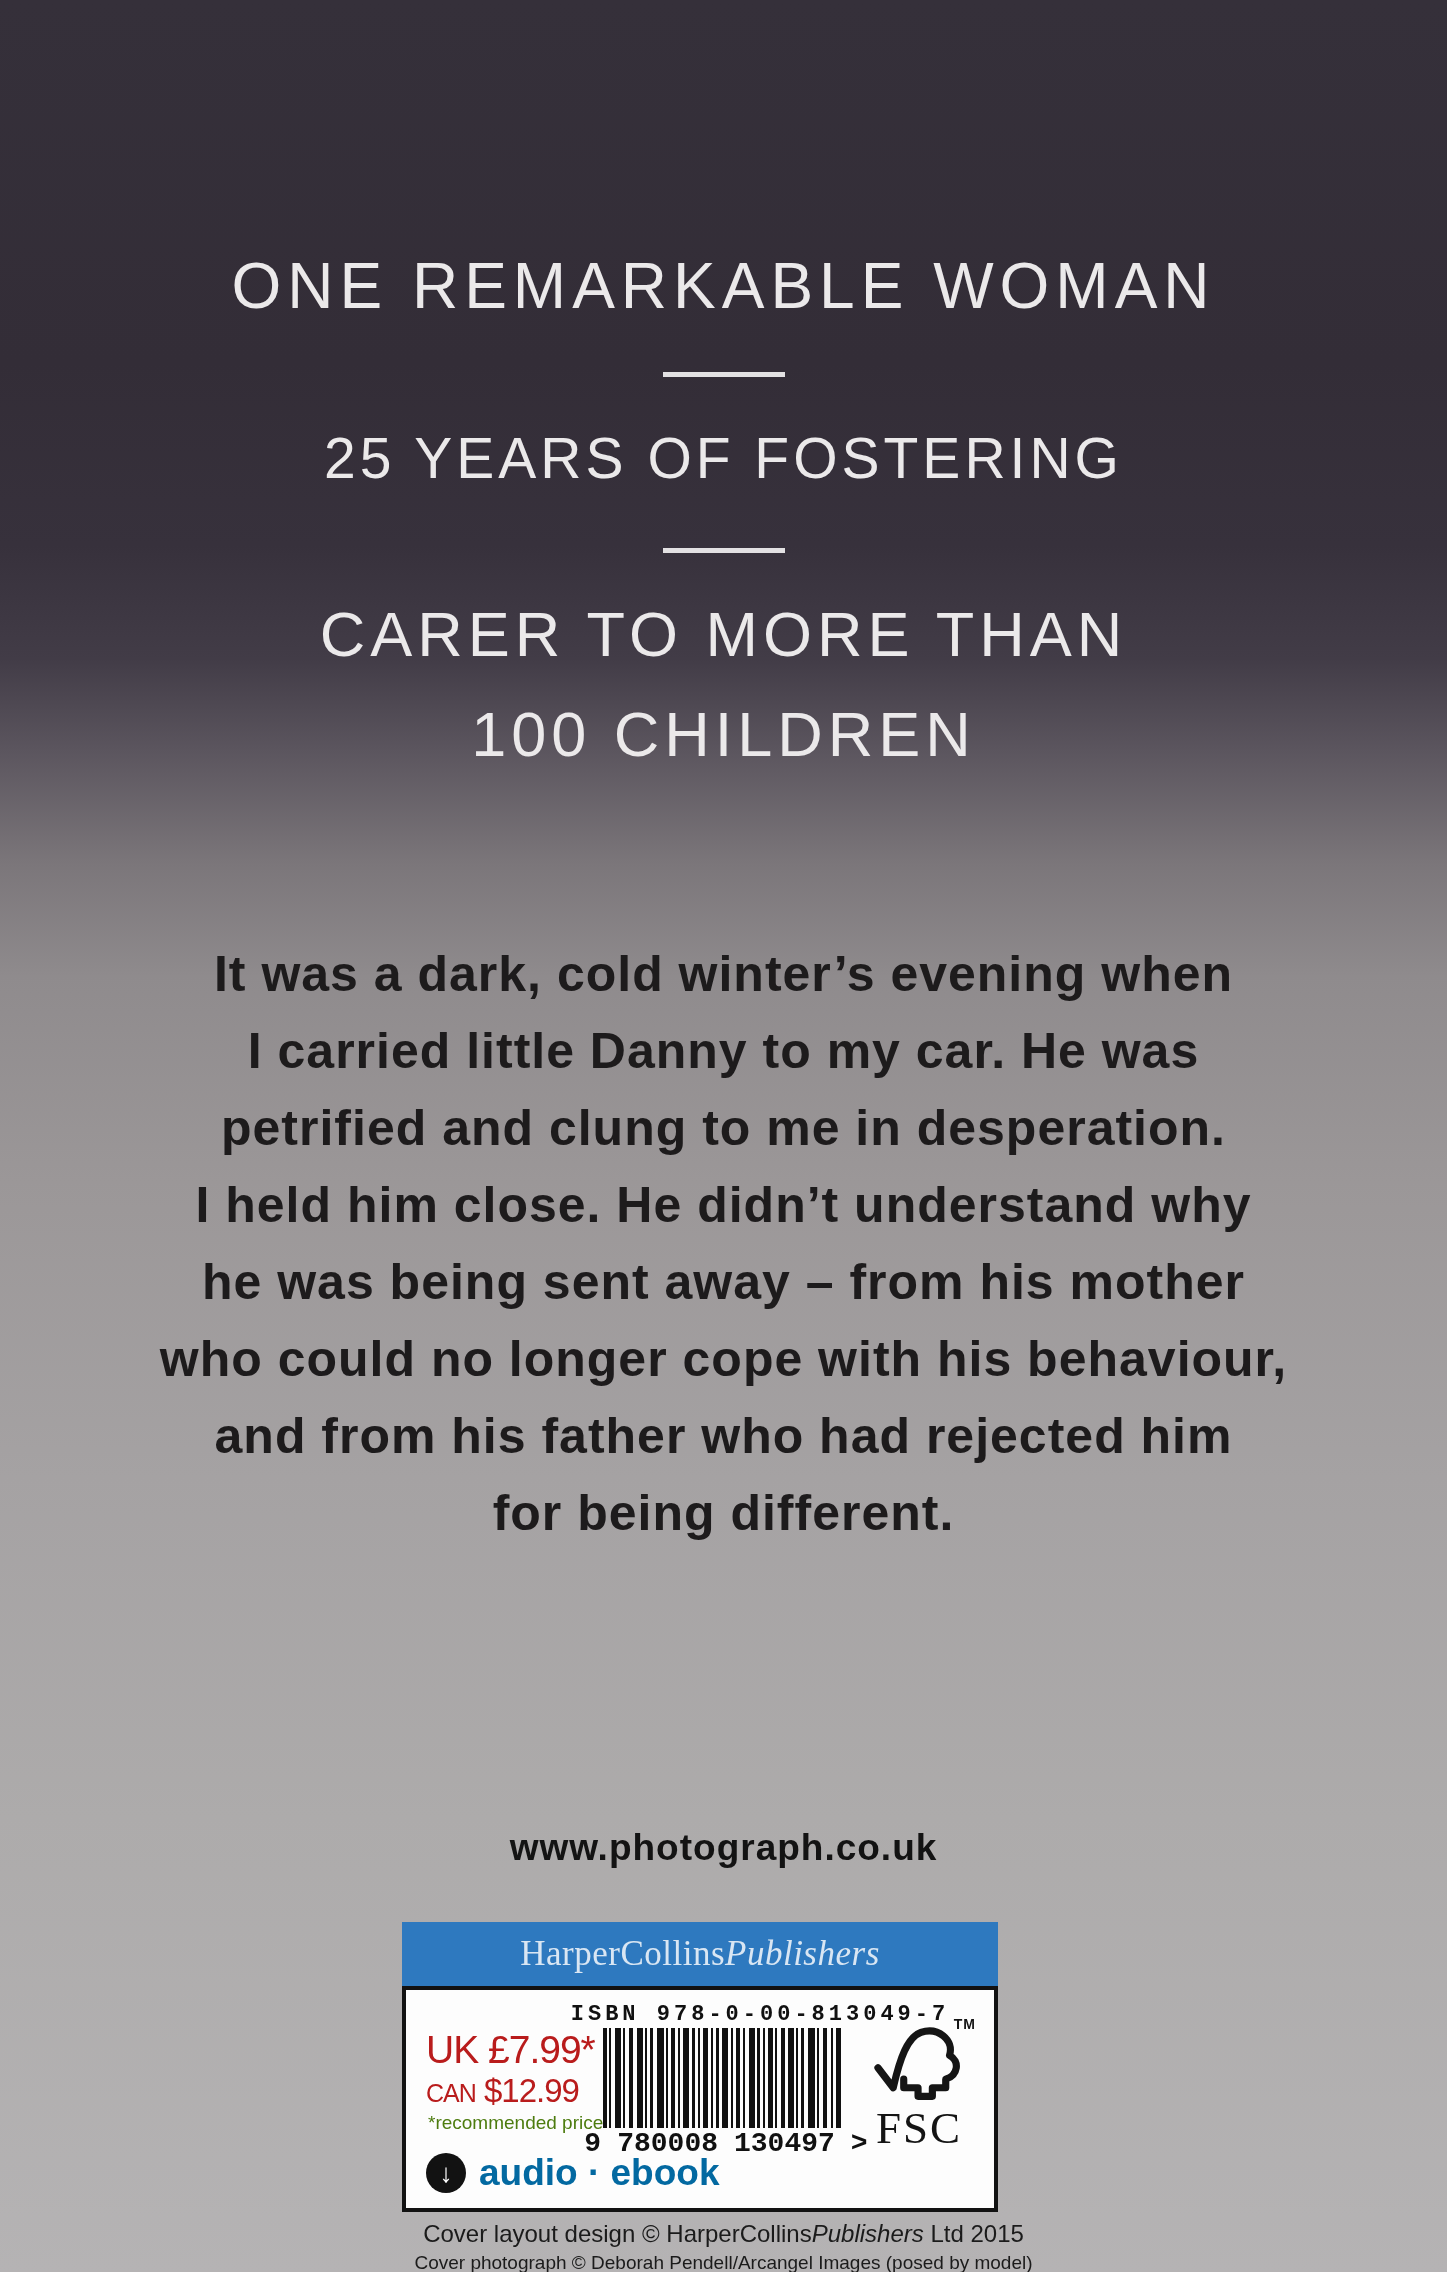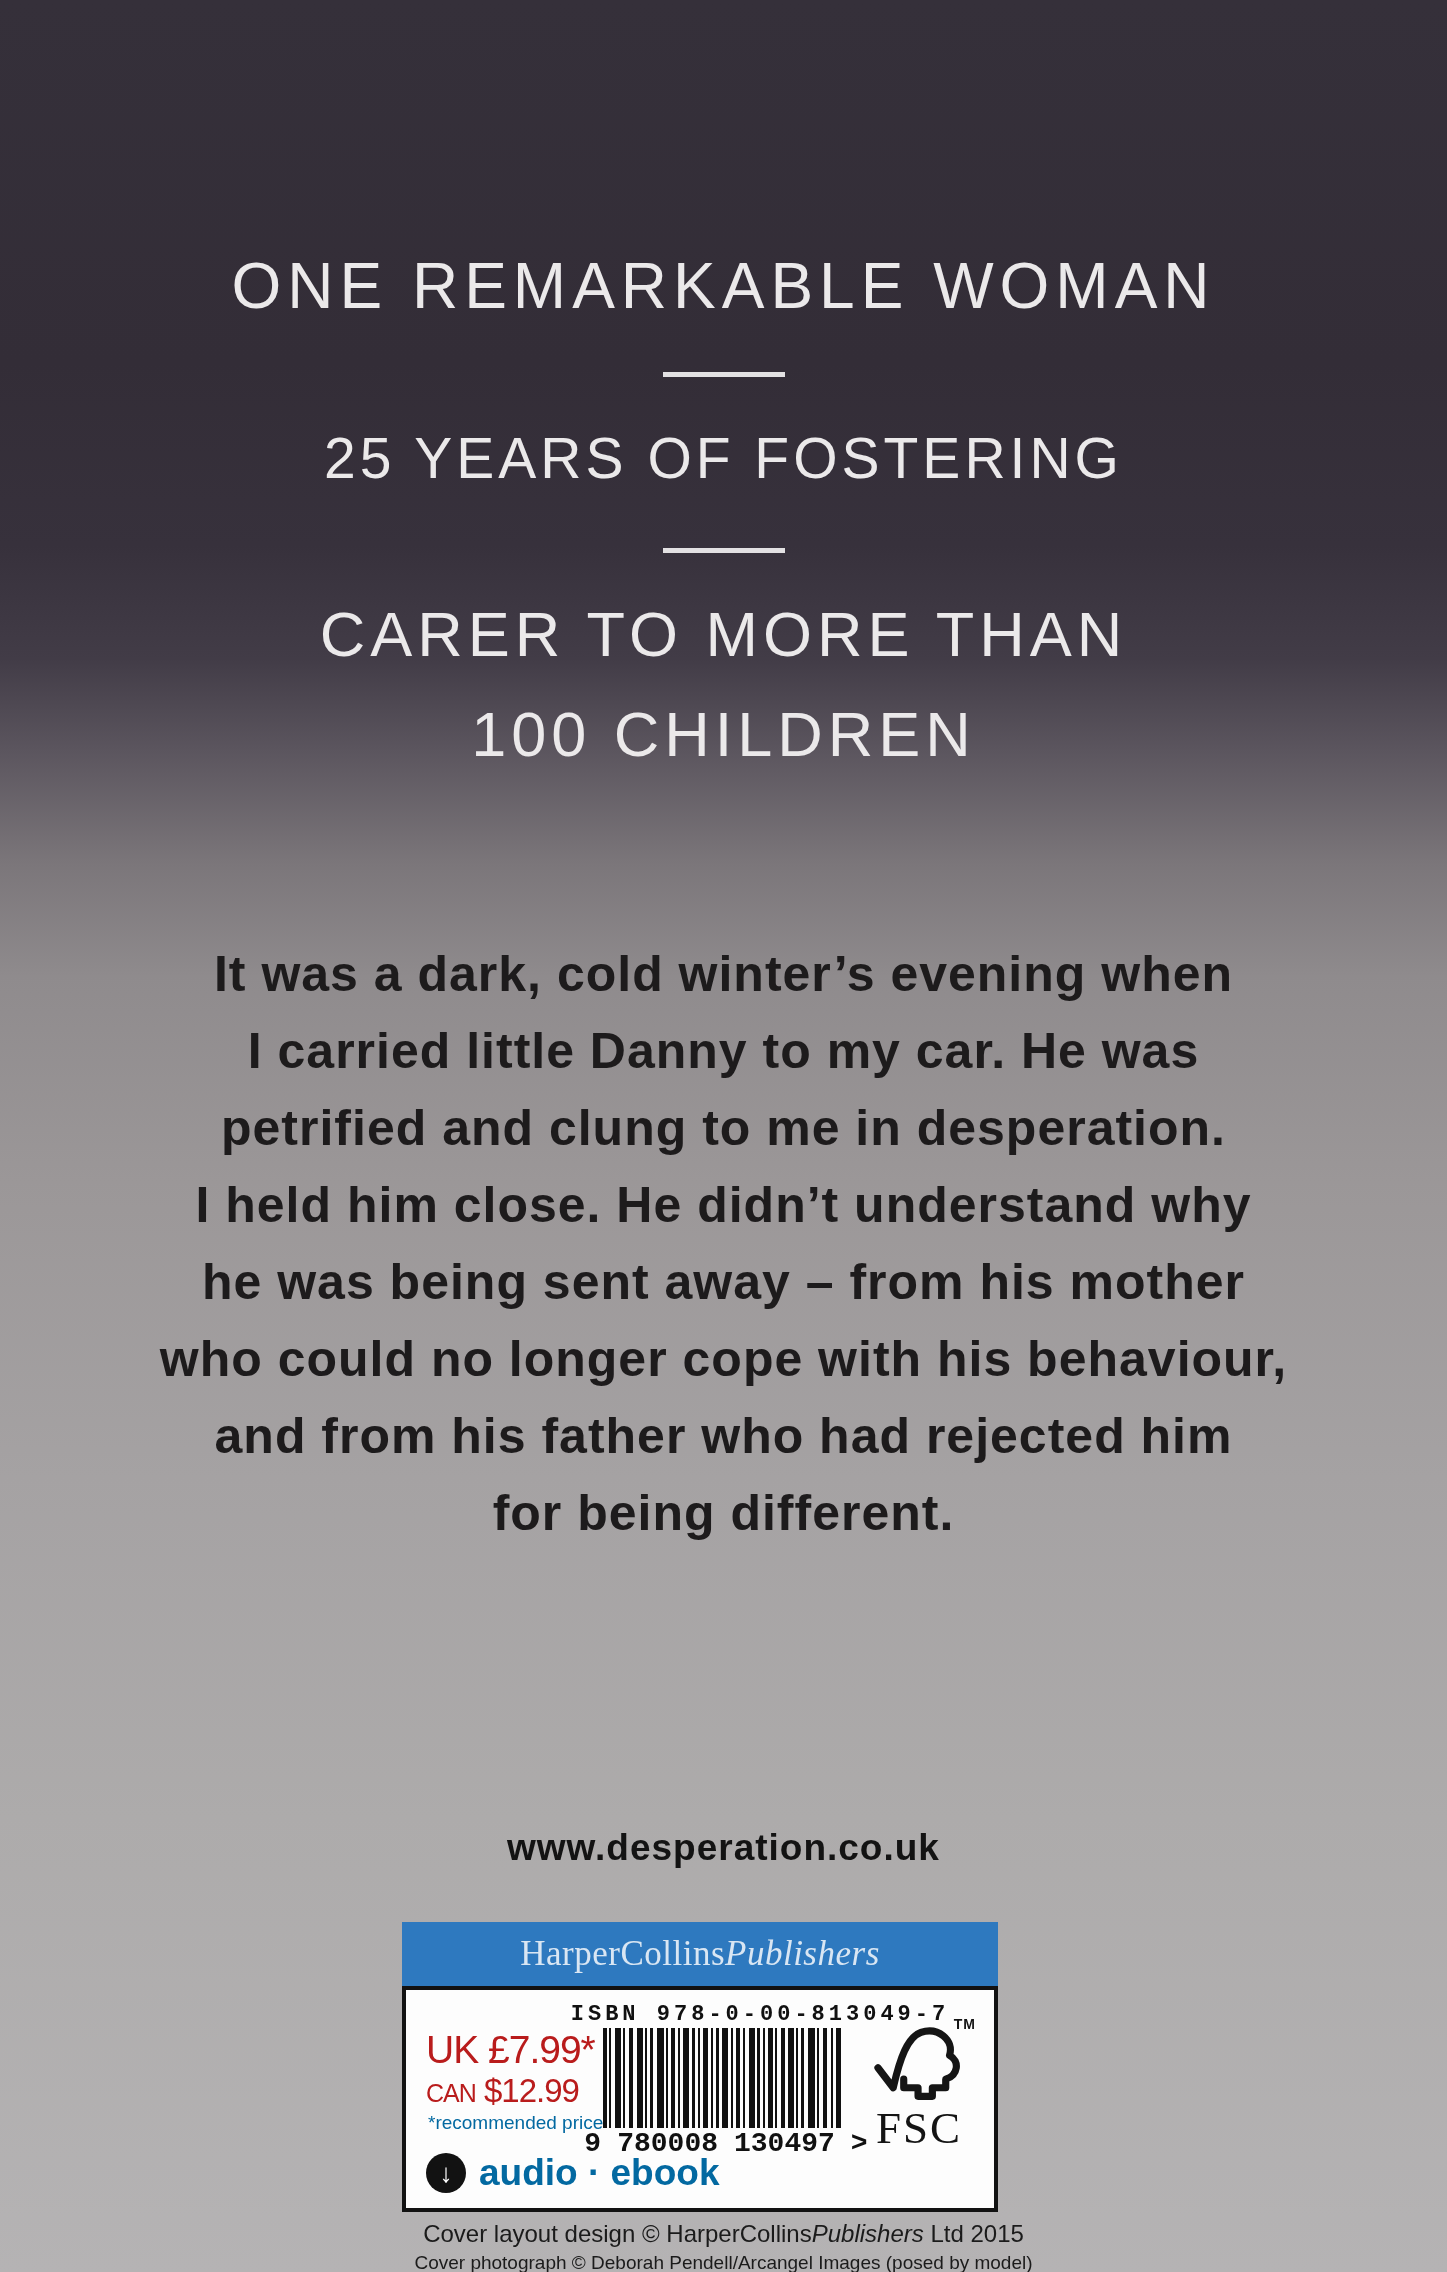--- a/index.html
+++ b/index.html
@@ -89,21 +89,21 @@
     font-weight: bold;
     letter-spacing: 4px;
     color: #111;
     text-indent: 120px;
     white-space: nowrap;
   }
   .prices { position: absolute; left: 20px; top: 38px; color: #b91c1c; }
   .price-uk { font-size: 39px; letter-spacing: -1px; }
   .price-can { font-size: 33px; letter-spacing: -1px; }
   .price-can .cur { font-size: 25px; }
-  .price-note { position: absolute; left: 22px; top: 122px; font-size: 19px; color: #0369a1; }
+  .price-note { position: absolute; left: 22px; top: 122px; font-size: 19px; color: #4d7c0f; }
   .barcode {
     position: absolute; left: 175px; top: 38px; width: 290px;
     text-align: center;
   }
   .barcode svg { display: block; margin-left: 22px; }
   .bdigits {
     margin-top: 2px;
     display: flex; justify-content: center; gap: 16px;
     font-family: "Liberation Mono", monospace;
     font-size: 28px; font-weight: bold; color: #111;
@@ -161,21 +161,21 @@
     <div>It was a dark, cold winter’s evening when</div>
     <div>I carried little Danny to my car. He was</div>
     <div>petrified and clung to me in desperation.</div>
     <div>I held him close. He didn’t understand why</div>
     <div>he was being sent away – from his mother</div>
     <div>who could no longer cope with his behaviour,</div>
     <div>and from his father who had rejected him</div>
     <div>for being different.</div>
   </div>
 
-  <div class="website">www.desperation.co.uk</div>
+  <div class="website">www.photograph.co.uk</div>
 
   <div class="bbox">
     <div class="pubbar">
       <span>HarperCollins</span>
         <span class="it">Publishers</span>
     </div>
     <div class="white">
 
       <div class="isbn">ISBN 978-0-00-813049-7</div>
 

